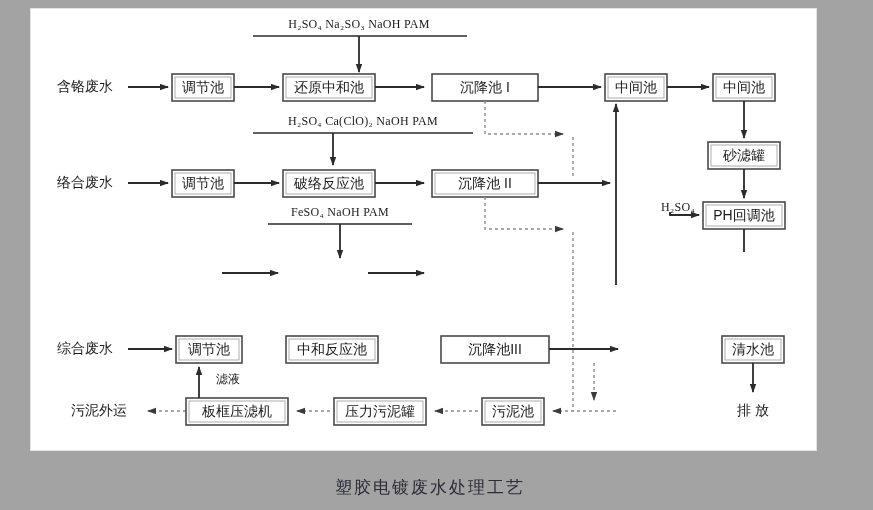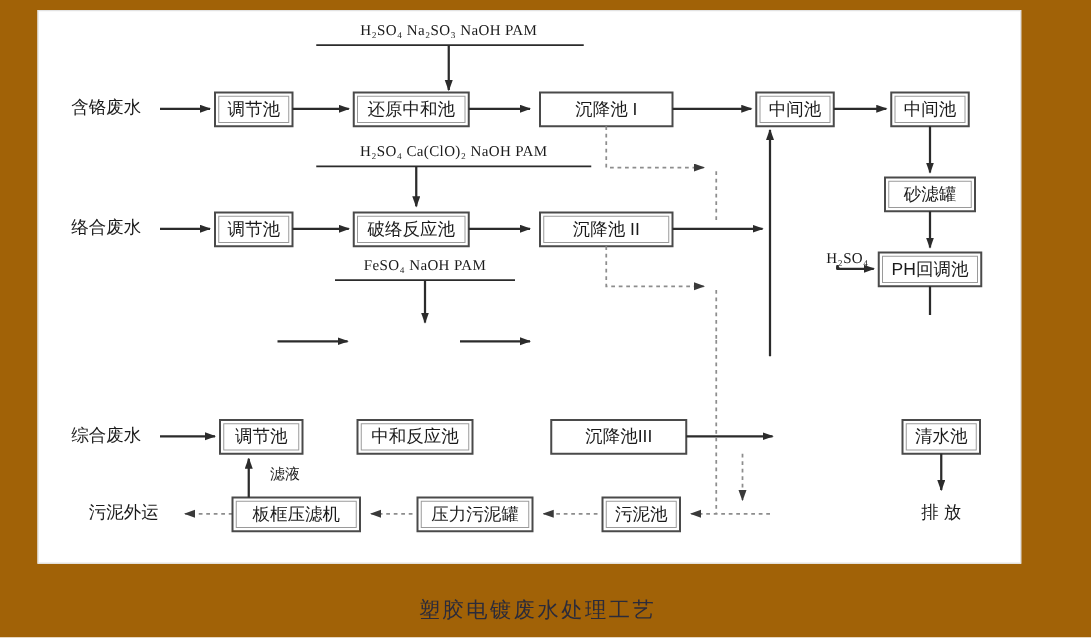--- a/index.html
+++ b/index.html
@@ -10,21 +10,21 @@
     height: 510px;
     overflow: hidden;
   }
   body {
     font-family: "Liberation Sans", "DejaVu Sans", sans-serif;
   }
   #root {
     position: relative;
     width: 873px;
     height: 510px;
-    background: #a16207;
+    background: #a3a3a3;
   }
   #frame {
     position: absolute;
     left: 30px;
     top: 8px;
     width: 787px;
     height: 443px;
     border: 1px solid #e3e3e3;
     background: #ffffff;
     box-sizing: border-box;

